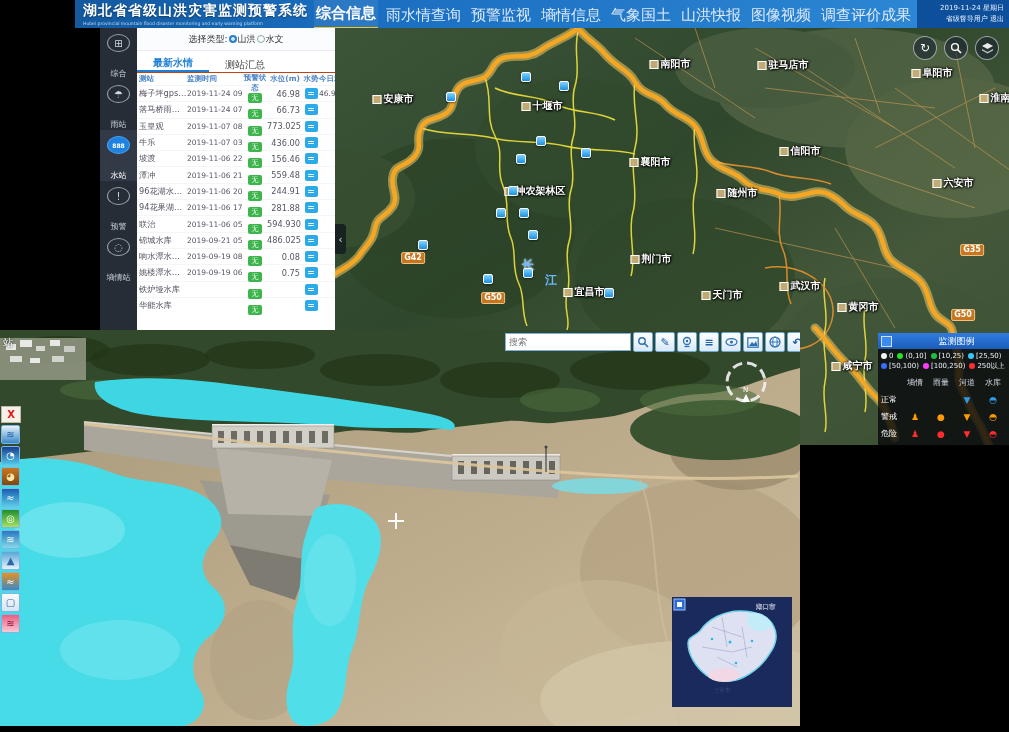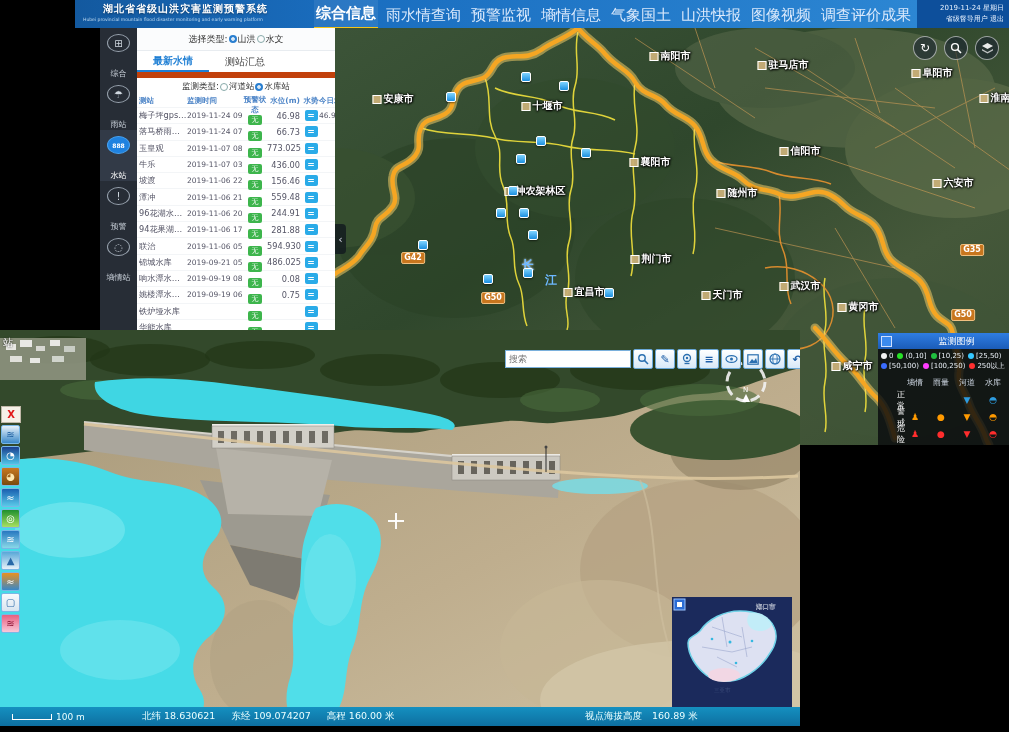--- a/index.html
+++ b/index.html
@@ -1,41 +1,41 @@
 <!DOCTYPE html>
 <html><head>
 <meta charset="utf-8">
 <style>
   html,body{margin:0;padding:0;background:#000;width:1009px;height:732px;position:relative;
     font-family:"DejaVu Sans","Liberation Sans",sans-serif;overflow:hidden;}
   .abs{position:absolute;}
   
   #header{left:75px;top:0;width:934px;height:28px;background:linear-gradient(90deg,#13599f,#1a6ec0 30%,#2f8ad6);}
   #titlewrap{position:absolute;left:8px;top:2px;}
-  #apptitle{font-size:10px;font-weight:bold;color:#fff;letter-spacing:1px;text-shadow:0 1px 2px rgba(0,0,0,.4);margin-left:20px;}
+  #apptitle{font-size:14px;font-weight:bold;color:#fff;letter-spacing:1px;text-shadow:0 1px 2px rgba(0,0,0,.4);}
   #appsub{font-size:4.5px;color:#cfe6f8;opacity:.85;margin-top:1px;}
   #nav{position:absolute;right:96px;top:0;height:28px;display:flex;align-items:center;gap:6px;}
   .nav-item{font-size:15px;color:#dceafc;padding:6px 2px 4px 2px;white-space:nowrap;cursor:pointer;}
   .nav-item.active{color:#fff;font-weight:bold;border-bottom:3px solid #f5c518;background:rgba(255,255,255,.08);}
   #datebox{position:absolute;right:0;top:0;width:92px;height:28px;background:#0d4f9b;color:#e8f2ff;
     font-size:7px;line-height:1.5;text-align:right;padding:3px 5px 0 8px;box-sizing:border-box;}
   
   #sidebar{left:100px;top:28px;width:37px;height:302px;background:#272d36;}
   .side-item{height:51px;display:flex;flex-direction:column;align-items:center;padding-top:6px;box-sizing:border-box;cursor:pointer;}
   .side-ico{width:21px;height:21px;border:1px solid #98a2ae;border-radius:50%;color:#d0d8e0;font-size:10px;
     display:flex;align-items:center;justify-content:center;}
   .side-label{font-size:8px;color:#c6cdd6;margin-top:16px;white-space:nowrap;}
   .side-item.active{background:#323a47;}
   .side-item.active .side-ico{background:#1f82e0;border-color:#4aa2ee;color:#fff;font-size:6px;font-weight:bold;}
   .side-item.active .side-label{color:#fff;}
   
   #panel{left:137px;top:28px;width:198px;height:302px;background:#fff;overflow:hidden;}
   .frow{display:flex;align-items:center;justify-content:center;gap:1px;font-size:9px;color:#333;}
   #f1{height:22px;background:#fbfcfd;border-bottom:1px solid #e8ecf0;}
-  #tabs{height:21px;display:flex;border-bottom:6px solid #c2410c;}
+  #tabs{height:21px;display:flex;border-bottom:1px solid #c2410c;align-items:flex-end;}
   .tab{width:72px;display:flex;align-items:center;justify-content:center;font-size:10px;color:#444;cursor:pointer;}
   .tab.active{color:#1f7fd4;font-weight:bold;border-bottom:2px solid #1f7fd4;}
   #f2{height:17px;font-size:8.5px;}
   .radio{width:8px;height:8px;border:1px solid #8aa;border-radius:50%;display:inline-block;box-sizing:border-box;}
   .radio.sel{border:2px solid #2a7fd0;background:#2a7fd0;box-shadow:inset 0 0 0 1.5px #fff;}
   #thead{height:12px;display:flex;align-items:center;font-size:7.5px;color:#4f86c8;font-weight:bold;}
   .c-st{width:50px;padding-left:2px;box-sizing:border-box;overflow:hidden;white-space:nowrap;text-overflow:ellipsis;}
   .c-tm{width:56px;font-size:7.5px;overflow:hidden;white-space:nowrap;}
   .c-al{width:24px;text-align:center;margin-top:8px;}
   .c-lv{width:36px;text-align:right;padding-right:3px;box-sizing:border-box;}
@@ -65,27 +65,27 @@
   #legend-title{height:16px;background:linear-gradient(#2f7de2,#1b5cb8);color:#fff;font-size:9px;
     display:flex;align-items:center;justify-content:center;position:relative;}
   #legend-title i{position:absolute;left:3px;top:3px;width:9px;height:9px;border:1px solid #cfe0ff;background:#3b8aee;}
   #dots{display:flex;flex-wrap:wrap;padding:3px 2px 1px 3px;gap:1px 4px;}
   .dot-item{display:flex;align-items:center;gap:2px;font-size:7px;color:#e8eef5;white-space:nowrap;}
   .dot{width:6px;height:6px;border-radius:50%;display:inline-block;}
   .d0{background:#f2f2f2;}.d1{background:#27e127;}.d2{background:#1fbf3f;}.d3{background:#35c8ff;}
   .d4{background:#3a6cff;}.d5{background:#ff3cff;}.d6{background:#ff3030;}
   #lgrid{display:grid;grid-template-columns:24px 26px 26px 26px 26px;margin-top:2px;}
   #lgrid span{display:flex;align-items:center;justify-content:center;height:17px;font-size:8px;color:#cdd6e2;}
-  #lgrid .rl{color:#fff;justify-content:flex-start;padding-left:19px;}
+  #lgrid .rl{color:#fff;justify-content:flex-start;padding-left:3px;}
   .ic{font-size:9px;font-style:normal;}
   .c-bl{color:#2d9ce0;}.c-or{color:#ff9a00;}.c-rd{color:#ff2d2d;}
   
   #viewer{left:0;top:330px;width:800px;height:396px;background:#a89a7c;overflow:hidden;}
   #partial-label{position:absolute;left:3px;top:6px;color:#fff;font-size:10px;text-shadow:0 0 2px #000;}
-  #vsearch{position:absolute;left:505px;top:2px;display:flex;align-items:center;gap:2px;margin-top:17px;}
+  #vsearch{position:absolute;left:505px;top:2px;display:flex;align-items:center;gap:2px;}
   #vsearch input{width:118px;height:16px;font-size:9px;border:1px solid #7ab0dc;padding:0 3px;color:#333;background:#fff;}
   .vbtn{width:20px;height:20px;box-sizing:border-box;border:1px solid #6aa8d8;border-radius:2px;
     background:linear-gradient(#ffffff,#d8e9f8);display:flex;align-items:center;justify-content:center;
     color:#1f5fa8;font-size:11px;cursor:pointer;}
   #ltool{position:absolute;left:1px;top:76px;width:21px;display:flex;flex-direction:column;gap:2px;}
   #closebtn{width:18px;height:15px;background:#f5f1e8;border:1px solid #c0b8a8;color:#e01818;
     font-size:10px;font-weight:bold;display:flex;align-items:center;justify-content:center;cursor:pointer;}
   .ebtn{width:19px;height:19px;box-sizing:border-box;border:1px solid #79b7e6;border-radius:2px;
     display:flex;align-items:center;justify-content:center;font-size:10px;cursor:pointer;color:#fff;}
   .e1{background:linear-gradient(#e8f2fa,#3a88c8);color:#1a5c9e;}
@@ -158,27 +158,20 @@
     <span>选择类型:</span>
     <span class="radio sel"></span>
     <span>山洪</span>
     <span class="radio"></span>
     <span>水文</span>
   </div>
   <div id="tabs">
     <span class="tab active">最新水情</span>
     <span class="tab">测站汇总</span>
   </div>
-  <div id="f2" class="frow">
-    <span>监测类型:</span>
-    <span class="radio"></span>
-    <span>河道站</span>
-    <span class="radio sel"></span>
-    <span>水库站</span>
-  </div>
   <div id="thead">
     <span class="c-st">测站</span>
     <span class="c-tm">监测时间</span>
     <span class="c-al">预警状态</span>
     <span class="c-lv">水位(m)</span>
     <span class="c-tr">水势</span>
     <span class="c-td">今日水位</span>
   </div>
   <div id="tbody">
     <div class="trow">
@@ -367,21 +360,21 @@
       <b>安康市</b>
     </span>
   <span class="city" style="left:207px;top:78px">
       <i></i>
       <b>十堰市</b>
     </span>
   <span class="city" style="left:315px;top:134px">
       <i></i>
       <b>襄阳市</b>
     </span>
-  <span class="city" style="left:335px;top:28px">
+  <span class="city" style="left:335px;top:36px">
       <i></i>
       <b>南阳市</b>
     </span>
   <span class="city" style="left:448px;top:37px">
       <i></i>
       <b>驻马店市</b>
     </span>
   <span class="city" style="left:597px;top:45px">
       <i></i>
       <b>阜阳市</b>
@@ -757,28 +750,13 @@
       <circle cx="80" cy="44" r="1.3" fill="#35b8e0"></circle>
         <circle cx="64" cy="66" r="1.3" fill="#35b8e0"></circle>
       <rect x="2" y="2" width="11" height="11" fill="#2b6cd4" stroke="#9cc4ff" stroke-width="1"></rect>
       <rect x="5" y="5" width="5" height="5" fill="#fff"></rect>
       <text x="84" y="12" font-size="6.5" fill="#2a3a6a" stroke="#ffffff" stroke-width="0.4" paint-order="stroke">海口市</text>
       <text x="42" y="95" font-size="5.5" fill="#3a4a7a">三亚市</text>
     </svg>
   </div>
 
   
-  <div id="statusbar">
-    <div id="scalebox">
-      <span id="scaleline"></span>
-      <span>100 m</span>
-    </div>
-    <div id="coords">
-      <span>北纬 18.630621</span>
-      <span>东经 109.074207</span>
-      <span>高程 160.00 米</span>
-    </div>
-    <div id="viewpoint">
-      <span>视点海拔高度</span>
-      <span>160.89 米</span>
-    </div>
-  </div>
 </div>
 
 </body></html>

